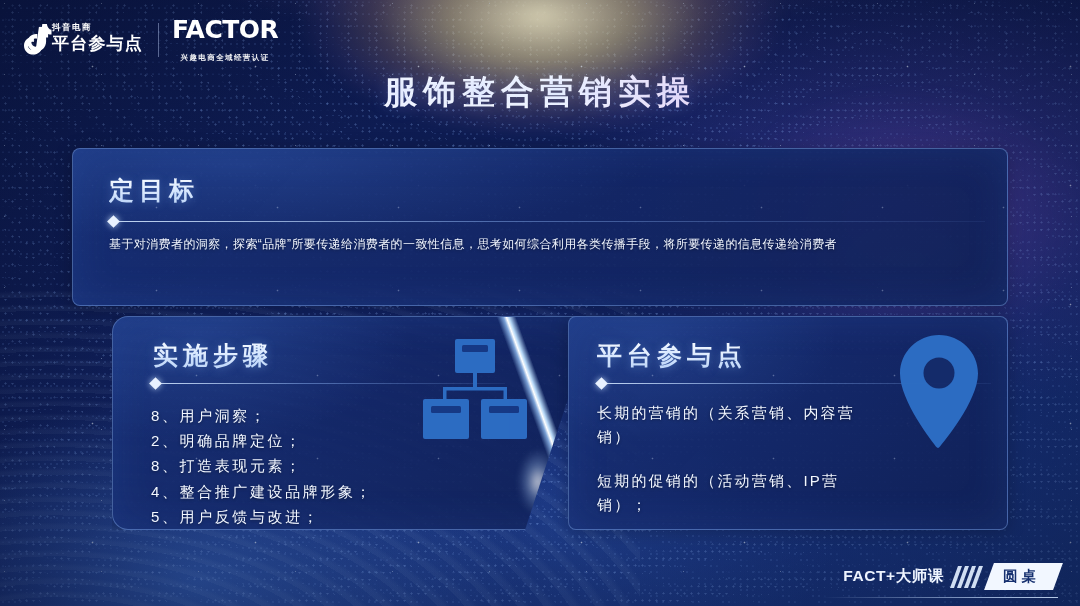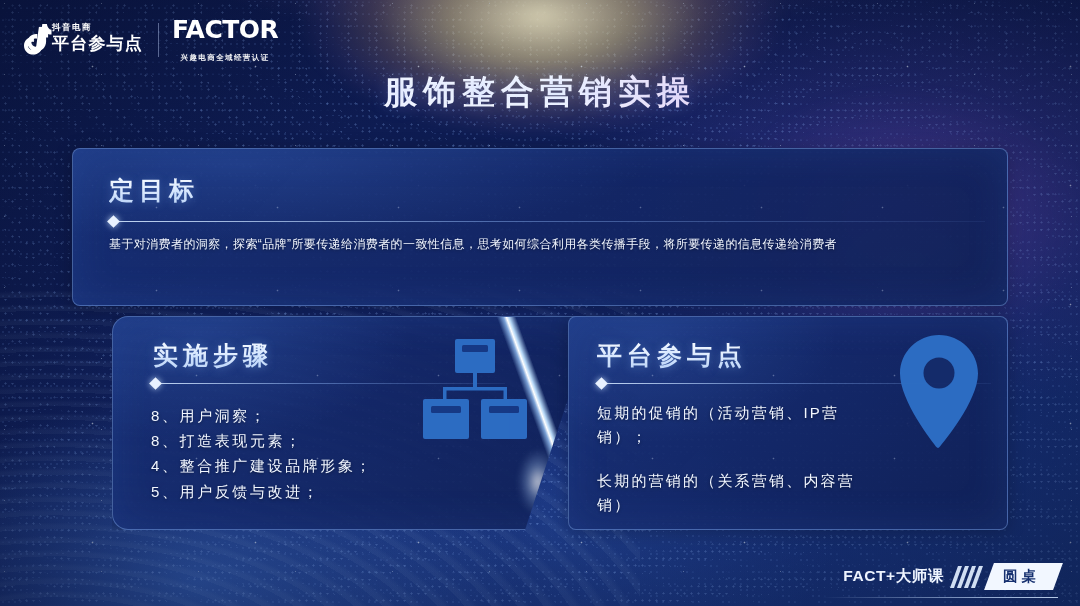--- a/index.html
+++ b/index.html
@@ -290,20 +290,21 @@
 
     <div class="card-head" id="head-steps">实施步骤</div>
 
     <div class="rule" id="rule-steps">
       <div class="dia"></div>
       <div class="ln"></div>
     </div>
 
     <ul class="steps-list">
       <li>8、用户洞察；</li>
+      <li>2、明确品牌定位；</li>
       <li>8、打造表现元素；</li>
       <li>4、整合推广建设品牌形象；</li>
       <li>5、用户反馈与改进；</li>
     </ul>
 
     <svg class="icon-hierarchy" width="108" height="118" viewBox="0 0 108 118">
       <g fill="#2d6ec4">
         <rect x="34" y="2" width="40" height="34" rx="2"></rect>
         <rect x="41" y="8" width="26" height="7" rx="1.5" fill="#173a86"></rect>
         <rect x="52" y="36" width="4" height="16"></rect>
@@ -326,22 +327,22 @@
     <div class="card-stars"></div>
 
     <div class="card-head" id="head-platform">平台参与点</div>
 
     <div class="rule" id="rule-platform">
       <div class="dia"></div>
       <div class="ln"></div>
     </div>
 
     <div class="plat-list">
+      <p>长期的营销的（关系营销、内容营销）</p>
       <p>短期的促销的（活动营销、IP营销）；</p>
-      <p>长期的营销的（关系营销、内容营销）</p>
     </div>
 
     <svg class="icon-pin" width="92" height="122" viewBox="0 0 92 122">
       <path d="M46 2C24.5 2 7 19.2 7 40.4c0 27.7 33.2 69.5 37.0 74.2 0.5 0.6 1.5 0.6 2.0 0C49.8 109.9 85 68.1 85 40.4 85 19.2 67.5 2 46 2z" fill="#2d6ec4"></path>
       <circle cx="46" cy="40" r="15.5" fill="#152c6b"></circle>
     </svg>
   </div>
 
   <div class="footer">
     <div class="footer-label">FACT+大师课</div>

